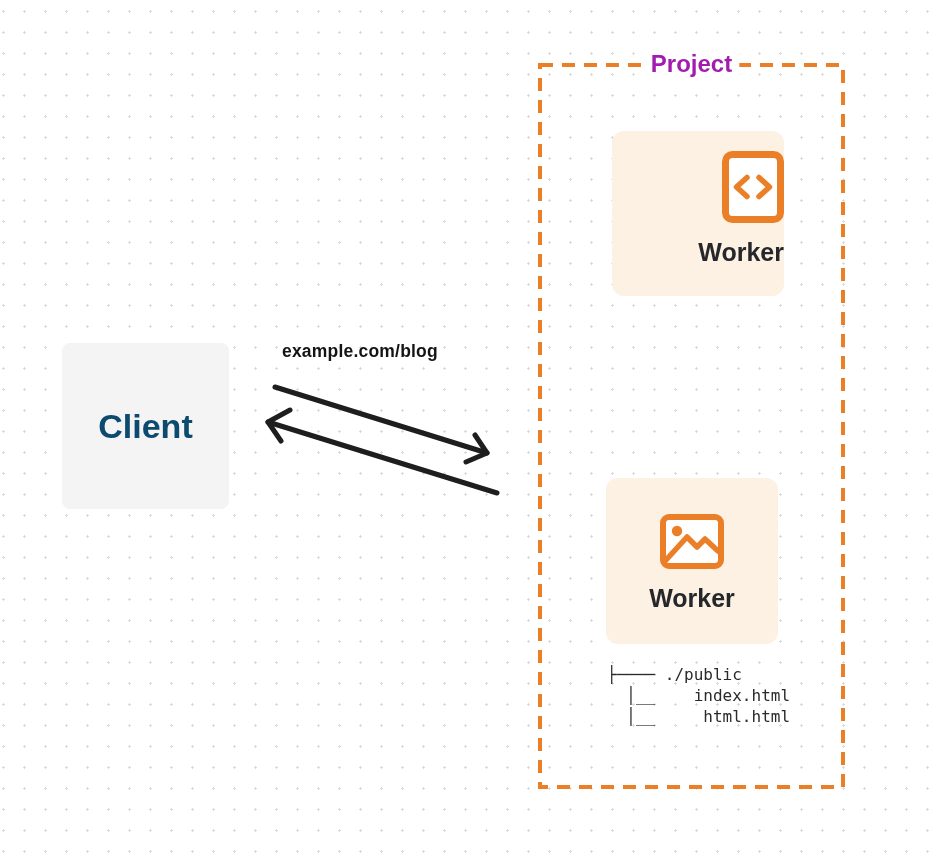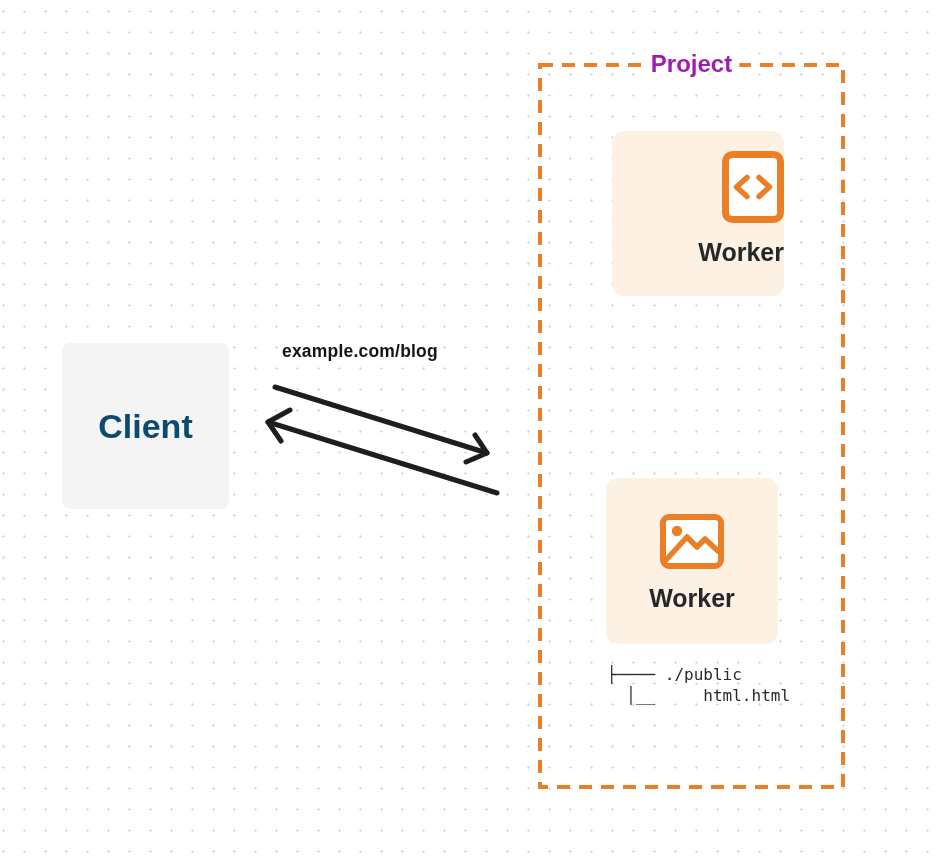--- a/index.html
+++ b/index.html
@@ -135,16 +135,16 @@
       <span class="icon-wrap">
         <svg width="64" height="55" viewBox="0 0 64 55" xmlns="http://www.w3.org/2000/svg">
           <rect x="3" y="3" width="58" height="49" rx="6" fill="#ffffff" stroke="#EB7F28" stroke-width="6"></rect>
           <circle cx="17" cy="17" r="5.2" fill="#EB7F28"></circle>
           <polyline points="6,46 27,23 37,33 45,25 58,37" fill="none" stroke="#EB7F28" stroke-width="5.5" stroke-linecap="round" stroke-linejoin="round"></polyline>
         </svg>
       </span>
       <span class="node-label">Worker</span>
     </div>
 
-    <pre class="file-tree"><div>├──── ./public</div><div>  │__     html.html</div></pre>
+    <pre class="file-tree"><div>├──── ./public</div><div>  │__    index.html</div><div>  │__     html.html</div></pre>
   </div>
 
 </div>
 
 </body></html>

